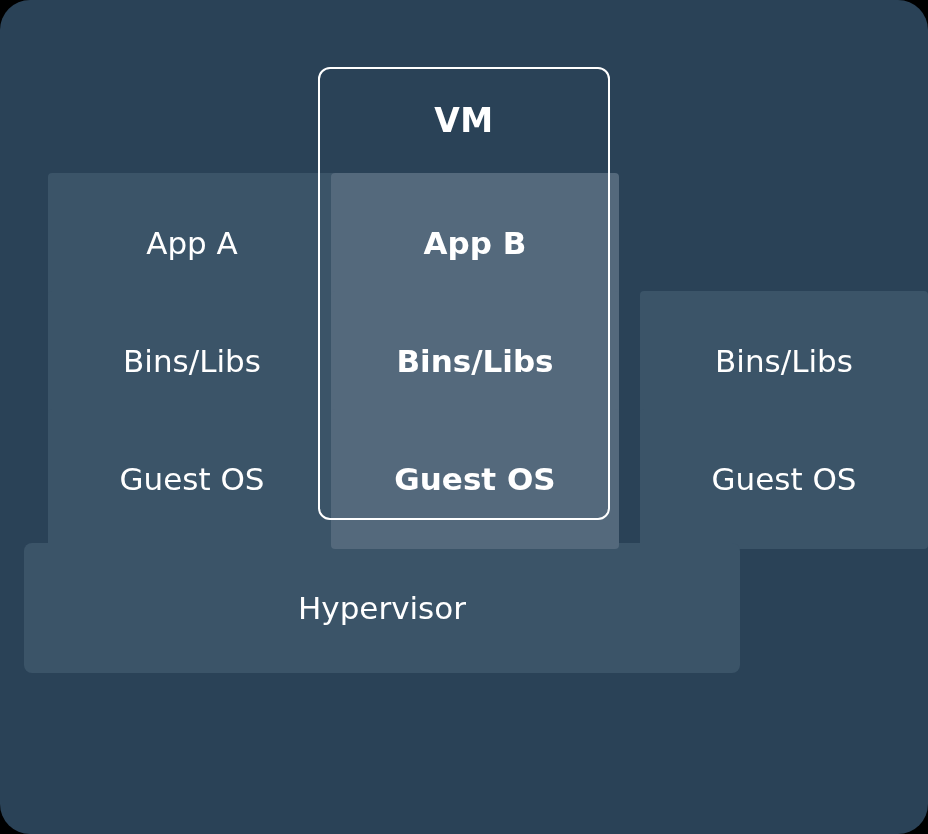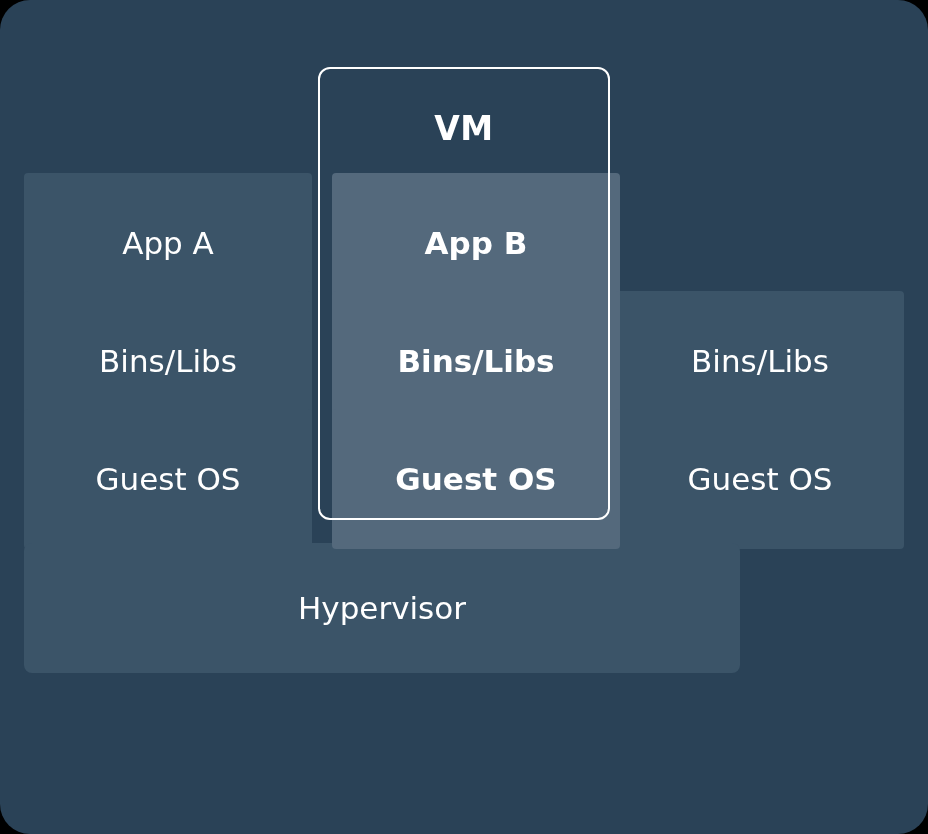--- a/index.html
+++ b/index.html
@@ -45,21 +45,20 @@
     width: 292px;
     height: 106px;
     display: flex;
     align-items: center;
     justify-content: center;
     color: #ffffff;
     font-size: 33px;
     font-weight: bold;
     letter-spacing: 0.5px;
     z-index: 4;
-    margin-top: 8px;
   }
 
   
   .stack-rows {
     position: absolute;
     left: 0;
     top: 173px;
     width: 928px;
   }
   .stack-row {
@@ -71,23 +70,24 @@
     position: absolute;
     top: 0;
     height: 140px;
     border-radius: 4px;
     display: flex;
     align-items: center;
     justify-content: center;
     color: #ffffff;
     font-size: 31px;
     box-sizing: border-box;
+    margin-left: 24px;
   }
   .cell.col-left  { left: 24px;  width: 288px; }
-  .cell.col-mid   { left: 332px; width: 288px; }
+  .cell.col-mid   { left: 307px; width: 288px; }
   .cell.col-right { left: 616px; width: 288px; }
 
   .cell.normal    { background: #3b5468; }
   .cell.highlight { background: #54697c; font-weight: bold; z-index: 2; }
 
   
   .base-layers {
     position: absolute;
     left: 0;
     top: 543px;

